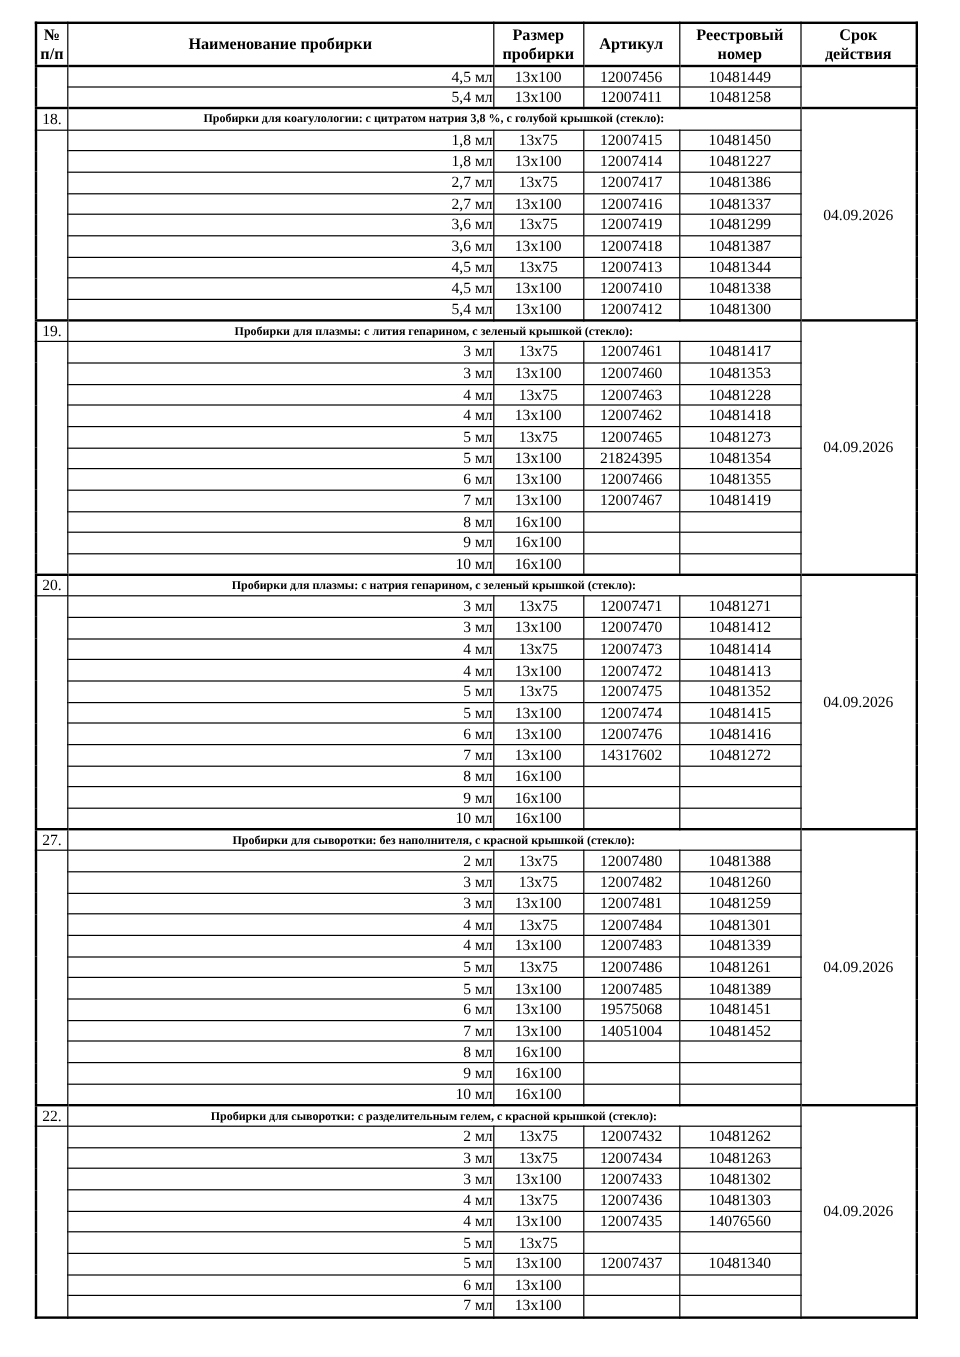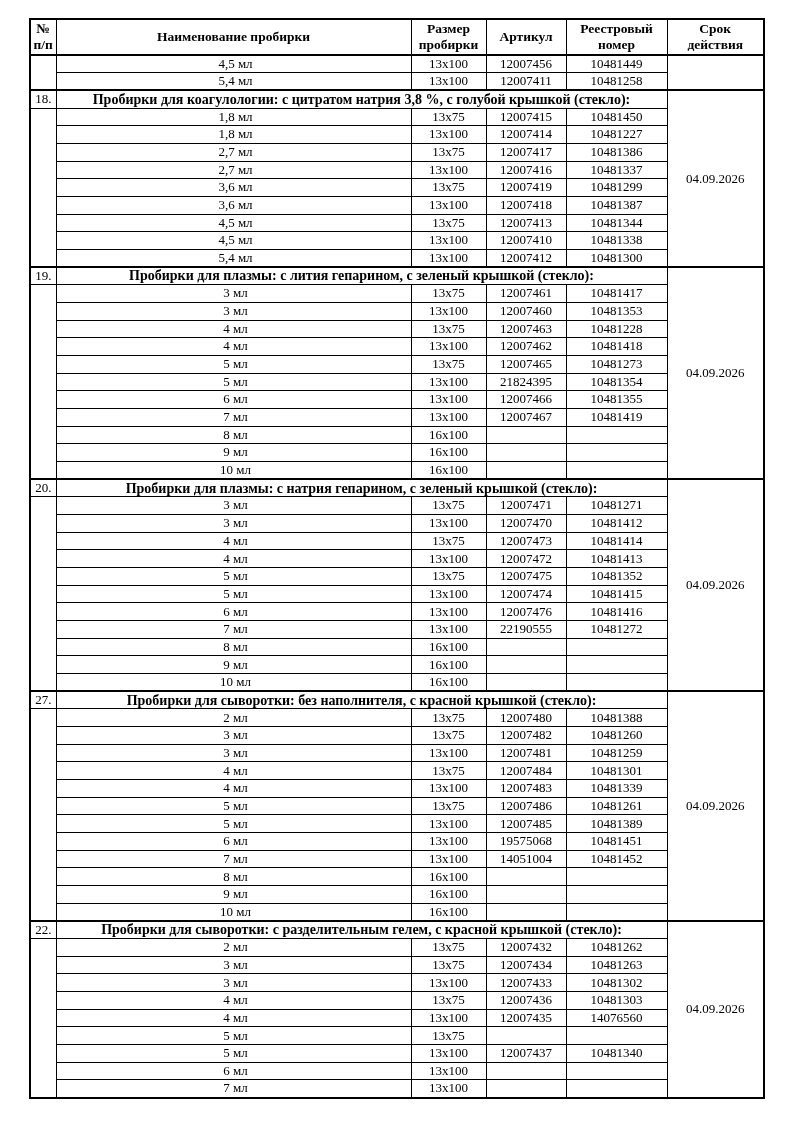--- a/index.html
+++ b/index.html
@@ -36,27 +36,27 @@
   thead tr { height: 36px; }
   thead th {
     border-bottom: 2px solid #000;
     font-size: 13.5px;
     font-weight: bold;
     text-align: center;
     line-height: 1.2;
   }
   tbody tr { height: 17.68px; }
   .c-num   { text-align: center; margin-top: 47px; }
-  .c-name  { text-align: center; padding-left: 4px; }
+  .c-name  { text-align: right; padding-left: 4px; }
   .c-size, .c-article, .c-registry, .c-term { text-align: center; }
   tr.section-row td { border-top: 2px solid #000; }
   td.c-title {
     font-weight: bold;
     text-align: center;
-    font-size: 14px;
+    font-size: 10px;
   }
 </style>
 </head>
 <body>
 
 <div class="page">
   <table class="tubes">
     <colgroup>
       <col style="width:26px">
       <col style="width:355px">
@@ -282,21 +282,21 @@
         </tr>
         <tr>
           <td class="c-name">6 мл</td>
           <td class="c-size">13x100</td>
           <td class="c-article">12007476</td>
           <td class="c-registry">10481416</td>
         </tr>
         <tr>
           <td class="c-name">7 мл</td>
           <td class="c-size">13x100</td>
-          <td class="c-article">22190555</td>
+          <td class="c-article">14317602</td>
           <td class="c-registry">10481272</td>
         </tr>
         <tr>
           <td class="c-name">8 мл</td>
           <td class="c-size">16x100</td>
           <td class="c-article"></td>
           <td class="c-registry"></td>
         </tr>
         <tr>
           <td class="c-name">9 мл</td>

